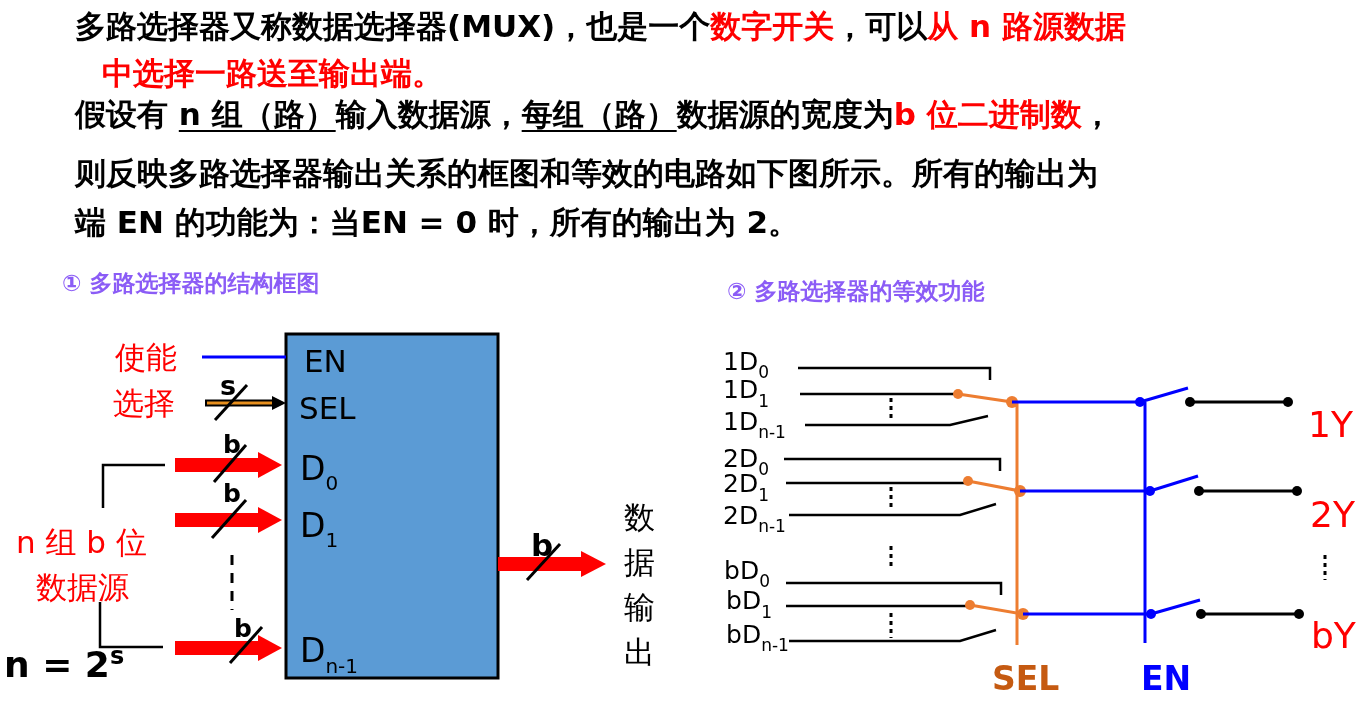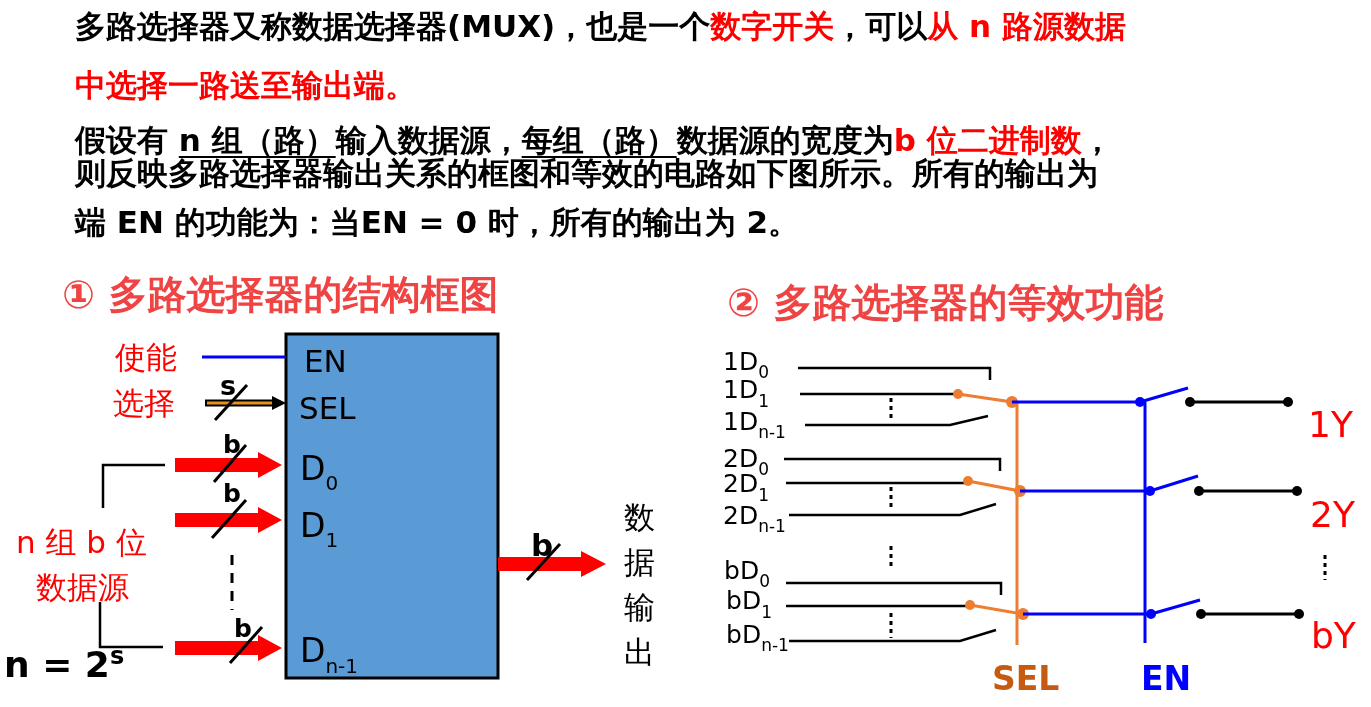--- a/index.html
+++ b/index.html
@@ -1,32 +1,32 @@
 <!DOCTYPE html>
 <html><head>
 <meta charset="utf-8">
 <style>
   html, body { margin: 0; padding: 0; background: #ffffff; }
   body { width: 1371px; height: 707px; position: relative; overflow: hidden;
          font-family: "DejaVu Sans", "Liberation Sans", sans-serif; color: #000; }
   .para { position: absolute; left: 75px; font-size: 31px; font-weight: bold; line-height: 47px; white-space: nowrap; }
   .red { color: #ff0000; }
   .u { text-decoration: underline; text-underline-offset: 5px; text-decoration-thickness: 2px; }
-  .heading { position: absolute; font-size: 39px; font-weight: bold; color: #ef4444; white-space: nowrap; }
+  .heading { position: absolute; font-size: 23px; font-weight: bold; color: #8b5cf6; white-space: nowrap; }
   svg { position: absolute; left: 0; top: 0; }
   .t { font-family: "DejaVu Sans", sans-serif; }
 </style>
 </head>
 <body>
 
 <div class="para" style="top:3px;">
   <span>多路选择器又称数据选择器(MUX)，也是一个</span><span class="red">数字开关</span><span>，可以</span><span class="red">从 n 路源数据</span>
 </div>
-<div class="para red" style="top:62px;">中选择一路送至输出端。</div>
-<div class="para" style="top:117px;">
+<div class="para red" style="top:50px;margin-left:27px;">中选择一路送至输出端。</div>
+<div class="para" style="top:91px;">
   <span> 假设有 </span><span class="u">n 组（路）</span><span>输入数据源，</span><span class="u">每组（路）</span><span>数据源的宽度为</span><span class="red">b 位二进制数</span><span>，</span>
 </div>
 <div class="para" style="top:150px;">则反映多路选择器输出关系的框图和等效的电路如下图所示。所有的输出为</div>
 <div class="para" style="top:199px;">端 EN  的功能为：当EN = 0 时，所有的输出为 2。</div>
 
 <div class="heading" style="left:62px; top:268px;">① 多路选择器的结构框图</div>
 <div class="heading" style="left:727px; top:276px;text-align:center;">② 多路选择器的等效功能</div>
 
 <svg width="1371" height="707" viewBox="0 0 1371 707">
   <defs>

